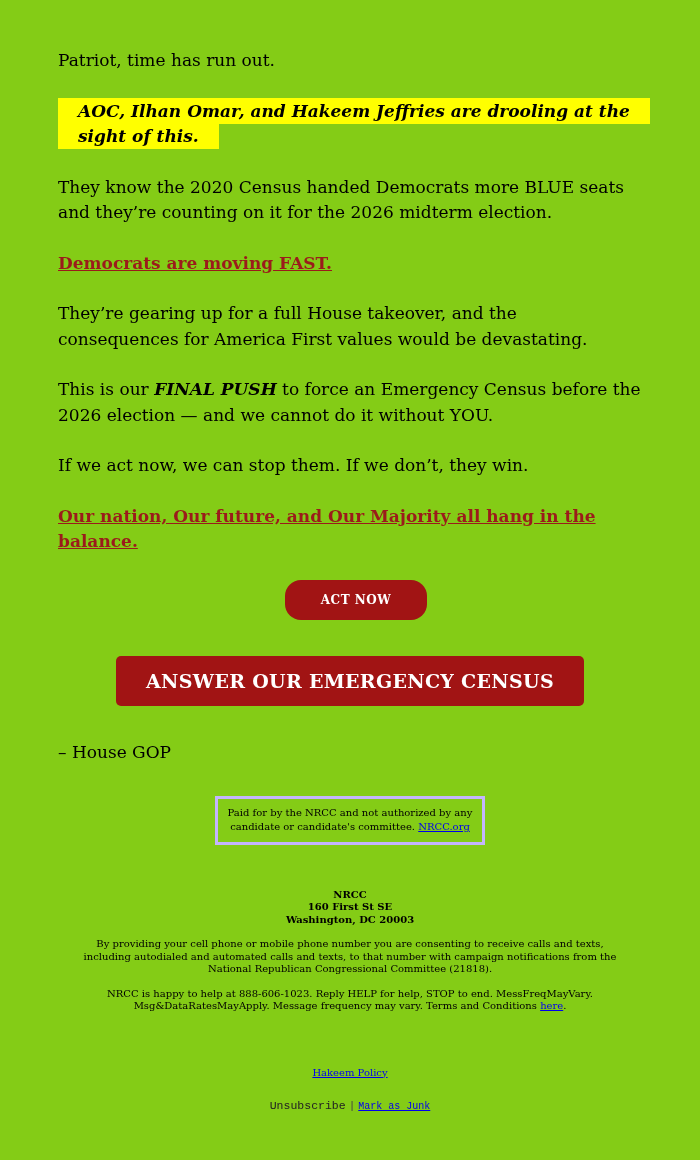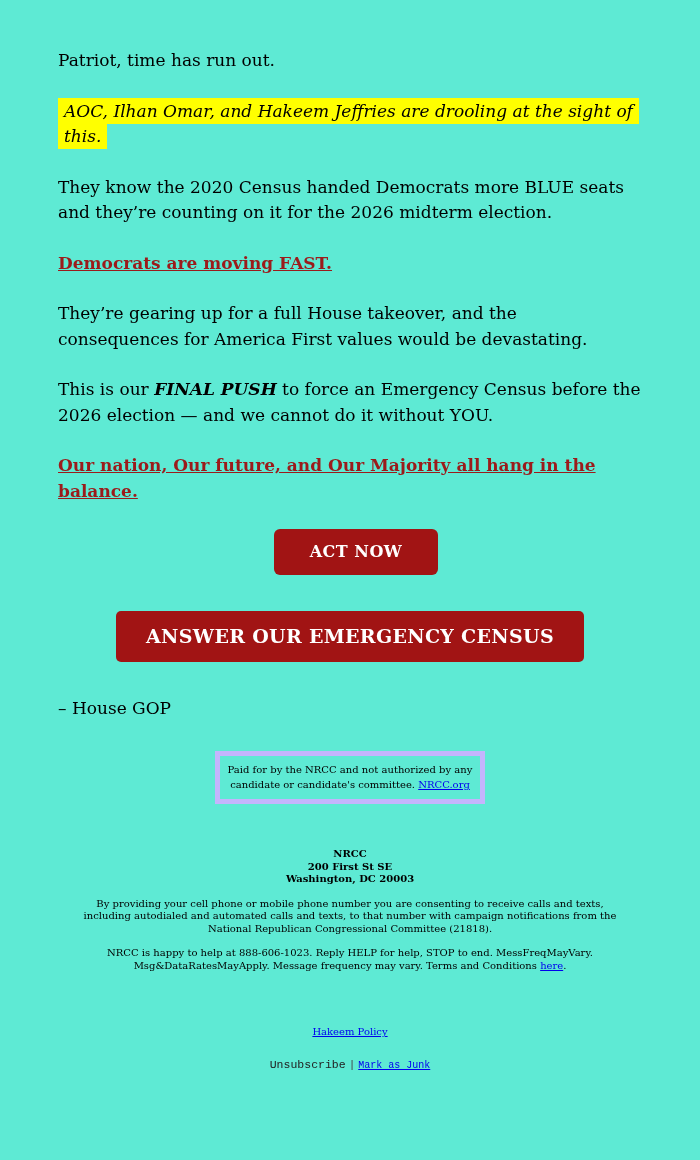--- a/index.html
+++ b/index.html
@@ -5,35 +5,35 @@
   * { margin: 0; padding: 0; box-sizing: border-box; }
   html, body { background: #ffffff; }
   body {
     width: 700px;
     font-family: "DejaVu Serif", "Liberation Serif", serif;
     color: #000000;
   }
   .page {
     width: 700px;
     height: 1160px;
-    background: #5eead4;
+    background: #84cc16;
     padding: 48px 58px 30px 58px;
     overflow: hidden;
   }
   .content {
     width: 584px;
     font-size: 17px;
     line-height: 1.5;
   }
   .para { margin-bottom: 25px; }
   .highlight {
     background: var(--highlight, #ffff00);
-    font-weight: normal;
+    font-weight: bold;
     font-style: italic;
-    padding: 3px 6px;
+    padding: 3px 20px;
     -webkit-box-decoration-break: clone;
     box-decoration-break: clone;
   }
   .red-link {
     color: var(--accent, #9b1b1b);
     font-weight: bold;
     text-decoration: underline;
     cursor: pointer;
   }
   .bold-italic { font-weight: bold; font-style: italic; text-align: center; }
@@ -44,42 +44,42 @@
   .btn {
     display: inline-block;
     background: var(--button, #a11414);
     color: #ffffff;
     font-weight: bold;
     text-decoration: none;
     cursor: pointer;
     text-align: center;
   }
   .btn-small {
-    font-size: 16px;
+    font-size: 12px;
     padding: 11px 36px;
-    border-radius: 6px;
+    border-radius: 16px;
     letter-spacing: 0.5px;
     margin-left: 12px;
   }
   .btn-large {
     font-size: 19px;
     padding: 11px 30px;
     border-radius: 5px;
     letter-spacing: 0.3px;
   }
   .signoff {
     margin-top: 34px;
     font-size: 17px;
   }
 
   .disclaimer-wrap { text-align: center; margin-top: 30px; }
   .disclaimer-box {
     display: inline-block;
     width: 270px;
-    border: 5px solid #c4b5fd;
+    border: 3px solid #c4b5fd;
     padding: 7px 4px;
     font-size: 10px;
     line-height: 1.45;
     text-align: center;
   }
   .blue-link {
     color: var(--link-blue, #0000ee);
     text-decoration: underline;
     cursor: pointer;
   }
@@ -114,20 +114,21 @@
     <p class="para"><span class="highlight">AOC, Ilhan Omar, and Hakeem Jeffries are drooling at the sight of this.</span></p>
 
     <p class="para">They know the 2020 Census handed Democrats more BLUE seats and they’re counting on it for the 2026 midterm election.</p>
 
     <p class="para"><a class="red-link" href="#">Democrats are moving FAST.</a></p>
 
     <p class="para">They’re gearing up for a full House takeover, and the consequences for America First values would be devastating.</p>
 
     <p class="para"><span>This is our </span><span class="bold-italic">FINAL PUSH</span><span> to force an Emergency Census before the 2026 election — and we cannot do it without YOU.</span></p>
 
+    <p class="para">If we act now, we can stop them. If we don’t, they win.</p>
 
     <p class="para"><a class="red-link" href="#">Our nation, Our future, and Our Majority all hang in the balance.</a></p>
 
     <div class="btn-row btn-row-small">
       <a class="btn btn-small" href="#">ACT NOW</a>
     </div>
 
     <div class="btn-row btn-row-large">
       <a class="btn btn-large" href="#">ANSWER OUR EMERGENCY CENSUS</a>
     </div>
@@ -137,21 +138,21 @@
   </div>
 
   <div class="disclaimer-wrap">
     <div class="disclaimer-box"><span>Paid for by the NRCC and not authorized by any candidate or candidate's committee. </span><a class="blue-link" href="#">NRCC.org</a></div>
   </div>
 
   <div class="footer">
 
     <div class="addr">
       <div>NRCC</div>
-      <div>200 First St SE</div>
+      <div>160 First St SE</div>
       <div>Washington, DC 20003</div>
     </div>
 
     <p class="legal">By providing your cell phone or mobile phone number you are consenting to receive calls and texts, including autodialed and automated calls and texts, to that number with campaign notifications from the National Republican Congressional Committee (21818).</p>
 
     <p class="legal"><span>NRCC is happy to help at 888-606-1023. Reply HELP for help, STOP to end. MessFreqMayVary. Msg&amp;DataRatesMayApply. Message frequency may vary. Terms and Conditions </span><a class="blue-link" href="#">here</a><span>.</span></p>
 
     <div class="privacy-row">
       <a class="blue-link" href="#">Hakeem Policy</a>
     </div>

